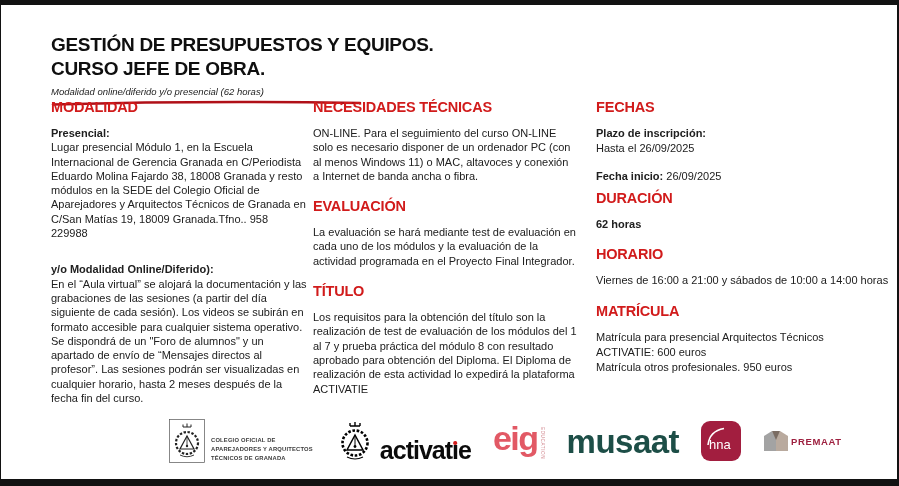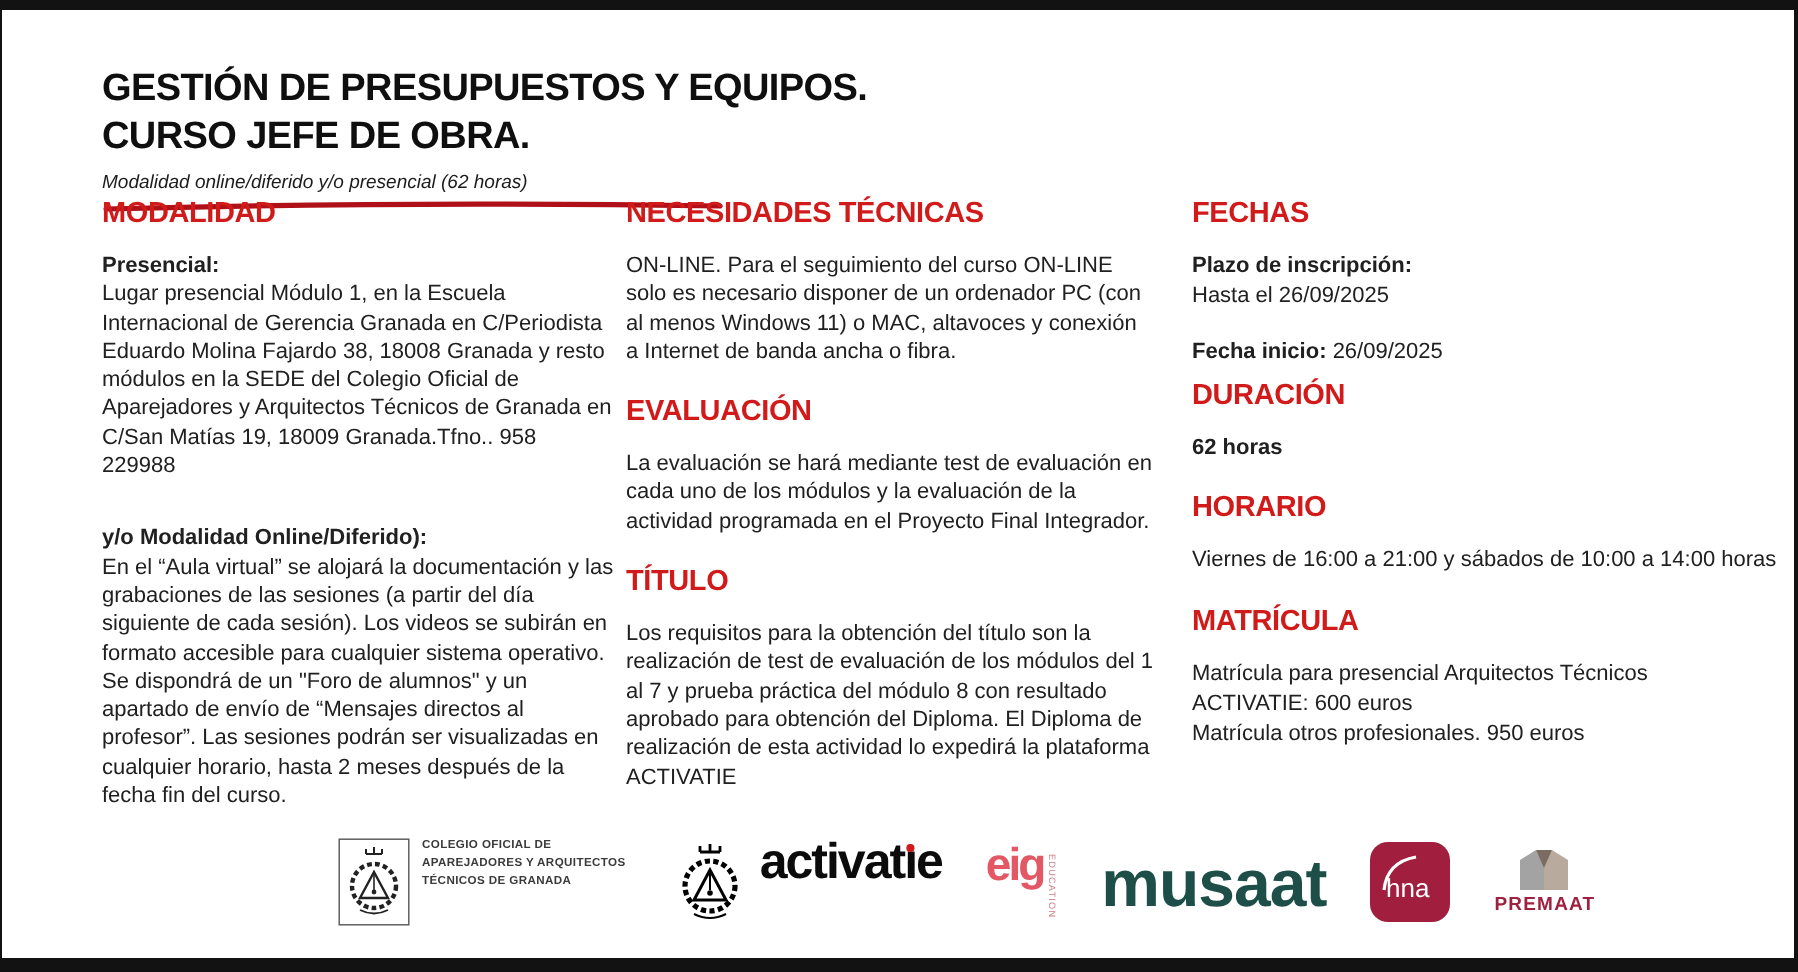--- a/index.html
+++ b/index.html
@@ -22,32 +22,32 @@
   .mt{margin-top:15px;}
   .txt{font-size:11px;line-height:1.3;color:#202020;margin:0;}
   .b{font-weight:700;}
   .block-gap{margin-top:22px;}
   .gap-sm{height:13px;}
   .nowrap{white-space:nowrap;}
   .line{font-size:11px;line-height:1.35;color:#202020;}
 
   
   .footer{position:absolute;left:168px;top:414px;display:flex;align-items:center;gap:22px;}
-  .logo{display:flex;align-items:flex-start;}
+  .logo{display:flex;align-items:flex-end;}
   .coaat{gap:6px;}
   .coaat-text{font-size:5.8px;font-weight:700;color:#3a3a3a;line-height:1.55;letter-spacing:0.2px;}
   .activatie{gap:5px;}
   .act-word{font-size:25px;font-weight:700;color:#0b0b0b;letter-spacing:-1px;line-height:1;}
   .act-i{position:relative;display:inline-block;}
   .act-i::after{content:"";position:absolute;left:50%;top:3px;transform:translateX(-50%);width:3.6px;height:3.6px;background:#d11b1b;border-radius:50%;}
   .eig{align-items:flex-start;gap:2px;}
-  .eig-word{font-size:23px;font-weight:700;color:#e25965;letter-spacing:-1.5px;line-height:0.95;}
+  .eig-word{font-size:34px;font-weight:700;color:#e25965;letter-spacing:-1.5px;line-height:0.95;}
   .eig-sub{writing-mode:vertical-rl;font-size:4.6px;color:#cf8088;letter-spacing:0.6px;margin-top:5px;}
   .musaat-word{font-size:33px;font-weight:700;color:#1d4e47;letter-spacing:-0.5px;line-height:1;}
-  .premaat{flex-direction:column;align-items:center;gap:2px;}
+  .premaat{flex-direction:row;align-items:center;gap:2px;}
   .premaat-word{font-size:9.5px;font-weight:700;color:#9e2140;letter-spacing:0.6px;}
 </style>
 </head>
 <body>
 
 <div class="viewport">
   <div class="page">
 
     <div class="header">
       <div class="title">GESTIÓN DE PRESUPUESTOS Y EQUIPOS.</div>

